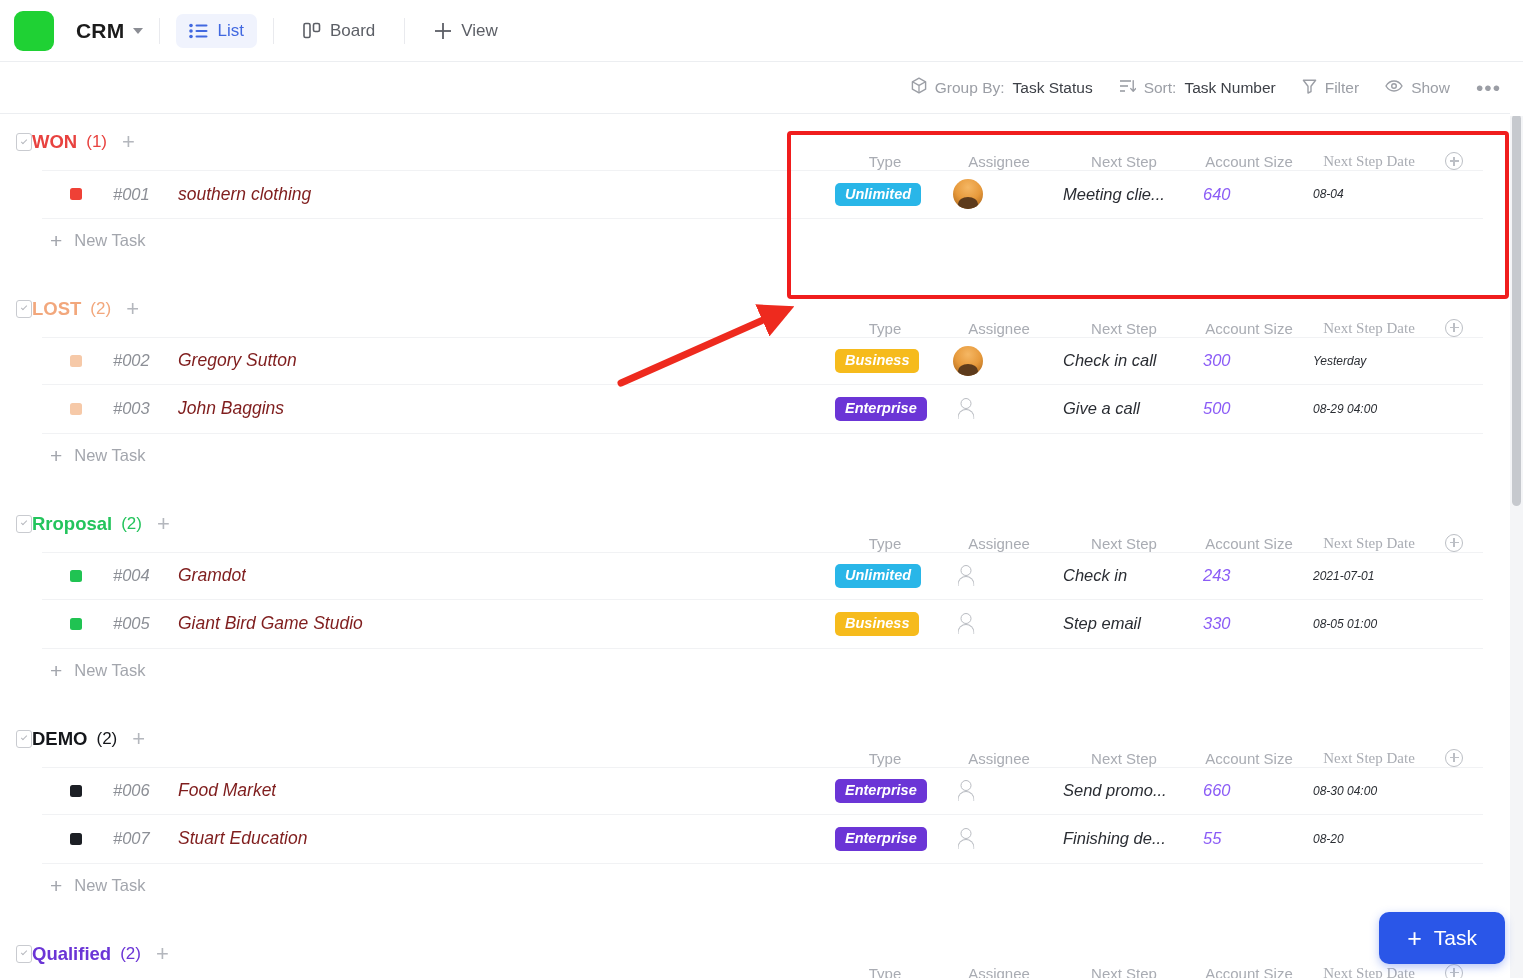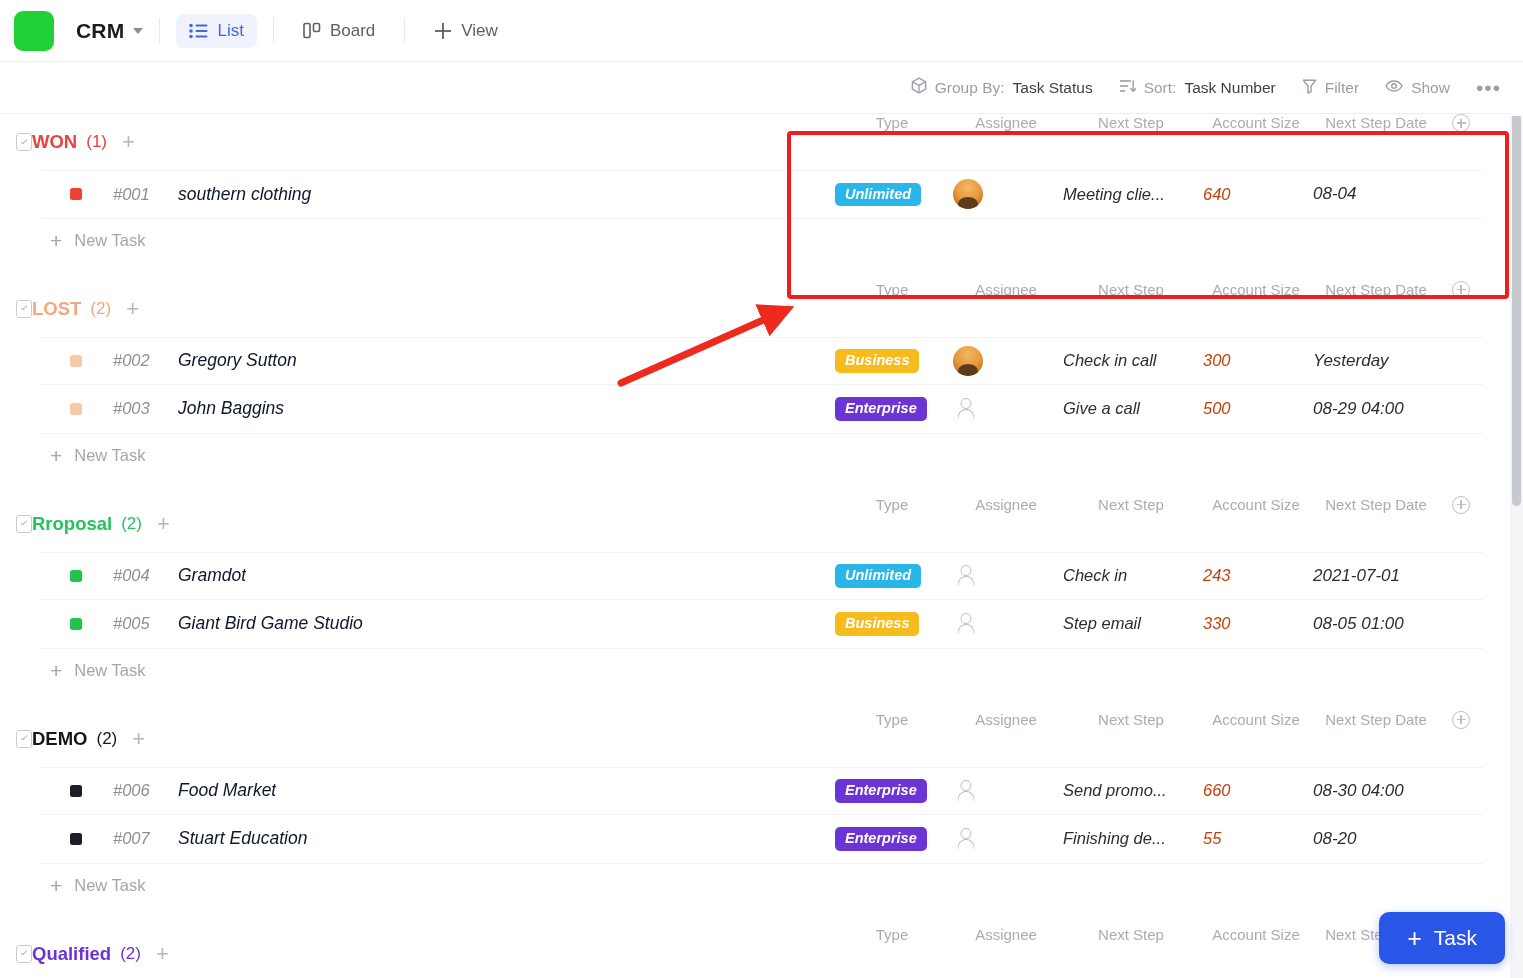--- a/index.html
+++ b/index.html
@@ -77,31 +77,31 @@
   }
   .group-name { font-size: 18.5px; font-weight: bold; }
   .group-count { font-size: 17px; margin-left: 9px; font-weight: normal; }
   .group-plus {
     margin-left: 15px; color: #b4b7bd; font-size: 22px; line-height: 18px;
     cursor: pointer; font-weight: 300;
   }
 
   
   .col-head {
-    position: absolute; right: 42px; top: 0; height: 56px;
-    display: flex; align-items: flex-start;
+    position: absolute; right: 49px; top: 0; height: 56px;
+    display: flex; align-items: flex-end;
   }
   .col-head .ch {
     font-size: 15px; color: #a9acb3; text-align: center; flex: 0 0 auto;
   }
   .ch-type { width: 118px; }
   .ch-assignee { width: 110px; }
   .ch-next { width: 140px; }
   .ch-size { width: 110px; }
-  .ch-date { width: 130px; }
+  .ch-date { width: 130px; font-family: Liberation Serif, serif; }
   .ch-add { width: 40px; display: flex; align-items: center; justify-content: center; }
   .plus-circle {
     width: 18px; height: 18px; border-radius: 50%; border: 1.4px solid #bcbfc5;
     position: relative; cursor: pointer;
   }
   .plus-circle::before, .plus-circle::after {
     content: ""; position: absolute; background: #bcbfc5;
   }
   .plus-circle::before { left: 3.5px; right: 3.5px; top: 7.3px; height: 1.4px; }
   .plus-circle::after { top: 3.5px; bottom: 3.5px; left: 7.3px; width: 1.4px; }
@@ -109,28 +109,28 @@
   
   .rows { background: #fff; font-style: italic; }
   .row {
     display: flex; align-items: center; height: 48.5px;
     border-bottom: 1px solid #f1f2f4; position: relative;
     margin-left: 42px; margin-right: 40px; background: #fff;
   }
   .row.first { border-top: 1px solid #f1f2f4; }
   .sq { width: 12px; height: 12px; border-radius: 2.5px; flex: 0 0 auto; margin-left: 28px; }
   .tid { font-size: 16.5px; color: #8c8f96; margin-left: 31px; width: 52px; flex: 0 0 auto; }
-  .tname { font-size: 17.5px; color: #0f172a; margin-left: 13px; white-space: nowrap; overflow: hidden; }
+  .tname { font-size: 17.5px; color: #7f1d1d; margin-left: 13px; white-space: nowrap; overflow: hidden; }
   .row-right { margin-left: auto; display: flex; align-items: center; }
   .cell { flex: 0 0 auto; display: flex; align-items: center; justify-content: flex-start; }
   .c-type { width: 118px; }
   .c-assignee { width: 110px; }
   .c-next { width: 140px; font-size: 16.5px; color: #2a2d33; }
-  .c-size { width: 110px; font-size: 16.5px; color: #c2410c; }
-  .c-date { width: 130px; font-size: 17px; color: #2a2d33; }
+  .c-size { width: 110px; font-size: 16.5px; color: #8b5cf6; }
+  .c-date { width: 130px; font-size: 12px; color: #2a2d33; }
   .c-pad { width: 40px; }
 
   .tag {
     display: inline-block; padding: 4px 10px 5px; border-radius: 5px;
     font-size: 14.5px; color: #fff; font-weight: bold; line-height: 1;
   }
 
   .avatar {
     width: 30px; height: 30px; border-radius: 50%;
     background: radial-gradient(circle at 50% 28%, #f5b764 0%, #e79a3c 48%, #c97f2a 70%, #6b4420 100%);

